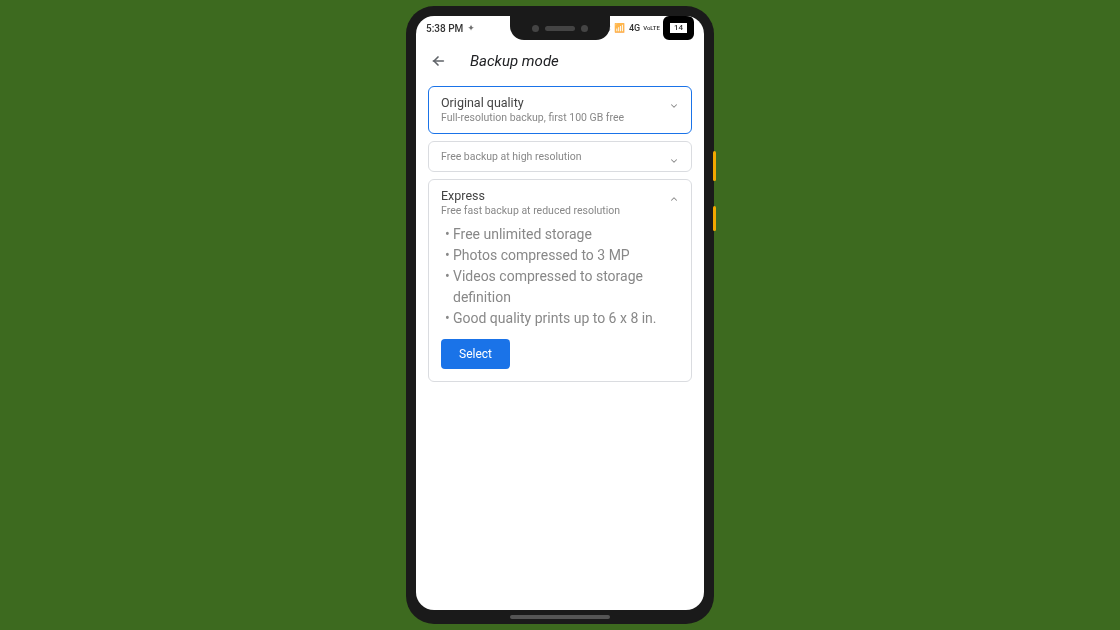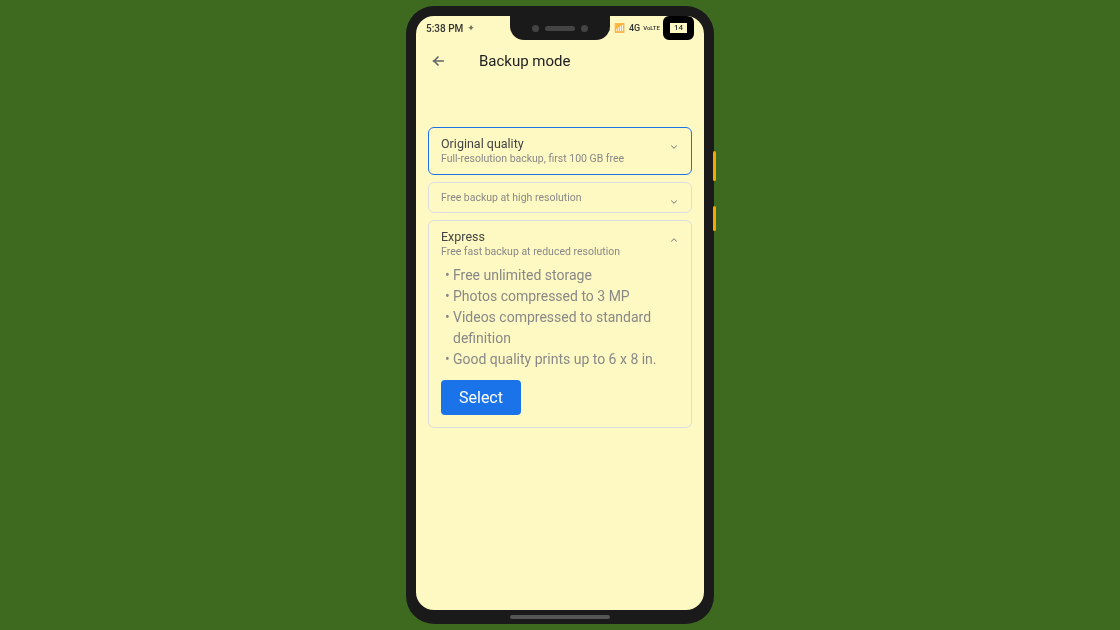--- a/index.html
+++ b/index.html
@@ -1,45 +1,45 @@
 <!DOCTYPE html>
 <html><head>
   <meta charset="utf-8">
   <style>
     * { margin: 0; padding: 0; box-sizing: border-box; font-family: -apple-system, BlinkMacSystemFont, 'Segoe UI', Roboto, sans-serif; }
     body { width: 1120px; height: 630px; background: #3d6a1f; display: flex; align-items: center; justify-content: center; }
     .phone-frame { width: 308px; height: 618px; background: #1a1a1a; border-radius: 28px; padding: 10px 10px 14px 10px; position: relative; }
-    .screen { width: 100%; height: 100%; background: #fef9c3; border-radius: 18px; overflow: hidden; position: relative; }
+    .screen { width: 100%; height: 100%; background: #ffffff; border-radius: 18px; overflow: hidden; position: relative; }
     .notch { position: absolute; top: 0; left: 50%; transform: translateX(-50%); width: 100px; height: 24px; background: #1a1a1a; border-bottom-left-radius: 14px; border-bottom-right-radius: 14px; z-index: 10; display: flex; align-items: center; justify-content: center; gap: 6px; }
     .notch-speaker { width: 30px; height: 5px; background: #444; border-radius: 3px; }
     .notch-cam { width: 7px; height: 7px; background: #444; border-radius: 50%; }
     .status-bar { height: 24px; display: flex; justify-content: space-between; align-items: center; padding: 0 10px; font-size: 10px; color: #333; font-weight: 500; }
     .status-left { display: flex; align-items: center; gap: 4px; }
     .status-right { display: flex; align-items: center; gap: 3px; font-size: 9px; }
     .status-icon { font-size: 9px; opacity: 0.7; }
     .battery { border: 7px solid #000000; border-radius: 6px; padding: 0 4px; font-size: 8px; line-height: 10px; }
     .side-accent { position: absolute; right: -2px; width: 3px; background: #f2a800; border-radius: 2px; }
     .side-accent.a1 { top: 145px; height: 30px; }
     .side-accent.a2 { top: 200px; height: 25px; }
     .home-bar { position: absolute; bottom: 5px; left: 50%; transform: translateX(-50%); width: 100px; height: 4px; background: #555; border-radius: 3px; }
-    .header { display: flex; align-items: center; gap: 33px; padding: 12px 14px 16px 14px; }
+    .header { display: flex; align-items: center; gap: 24px; padding: 12px 14px 16px 14px; font-style: italic; }
     .back-arrow { width: 16px; height: 16px; cursor: pointer; }
     .back-arrow svg { display: block; }
     .title { font-size: 15px; color: #202124; font-weight: 400; }
     .content { padding: 0 12px; }
     .option { border: 1px solid #dadce0; border-radius: 6px; padding: 8px 12px; margin-bottom: 7px; position: relative; cursor: pointer; }
-    .option.selected { border: 1.5px solid #1a73e8; margin-top: 41px; }
+    .option.selected { border: 1.5px solid #1a73e8; }
     .option-title { font-size: 12.5px; color: #444; margin-bottom: 1px; }
     .option-sub { font-size: 10.5px; color: #888; line-height: 1.3; }
     .chevron { position: absolute; right: 12px; top: 14px; width: 10px; height: 10px; }
     .chevron svg { display: block; }
     .bullets { list-style: none; margin: 6px 0 10px 4px; }
     .bullets li { font-size: 14px; color: #888; line-height: 1.5; position: relative; padding-left: 8px; }
     .bullets li::before { content: '•'; position: absolute; left: 0; }
-    .select-btn { background: #1a73e8; color: #fff; border: none; border-radius: 4px; padding: 8px 18px; font-size: 16px; cursor: pointer; margin-bottom: 4px; }
+    .select-btn { background: #1a73e8; color: #fff; border: none; border-radius: 4px; padding: 8px 18px; font-size: 12px; cursor: pointer; margin-bottom: 4px; }
   </style>
 </head>
 <body>
 
 <div class="phone-frame">
   <div class="side-accent a1"></div>
   <div class="side-accent a2"></div>
   <div class="screen">
     <div class="notch">
       <span class="notch-cam"></span>
@@ -96,21 +96,21 @@
         <div class="option-title">Express</div>
         <div class="option-sub">Free fast backup at reduced resolution</div>
         <span class="chevron">
           <svg viewBox="0 0 24 24" width="10" height="10" fill="none" stroke="#888" stroke-width="2.5" stroke-linecap="round" stroke-linejoin="round">
               <polyline points="6 15 12 9 18 15"></polyline>
             </svg>
         </span>
         <ul class="bullets">
           <li>Free unlimited storage</li>
           <li>Photos compressed to 3 MP</li>
-          <li>Videos compressed to standard definition</li>
+          <li>Videos compressed to storage definition</li>
           <li>Good quality prints up to 6 x 8 in.</li>
         </ul>
         <button class="select-btn">Select</button>
       </div>
 
     </div>
   </div>
   <div class="home-bar"></div>
 </div>
 

